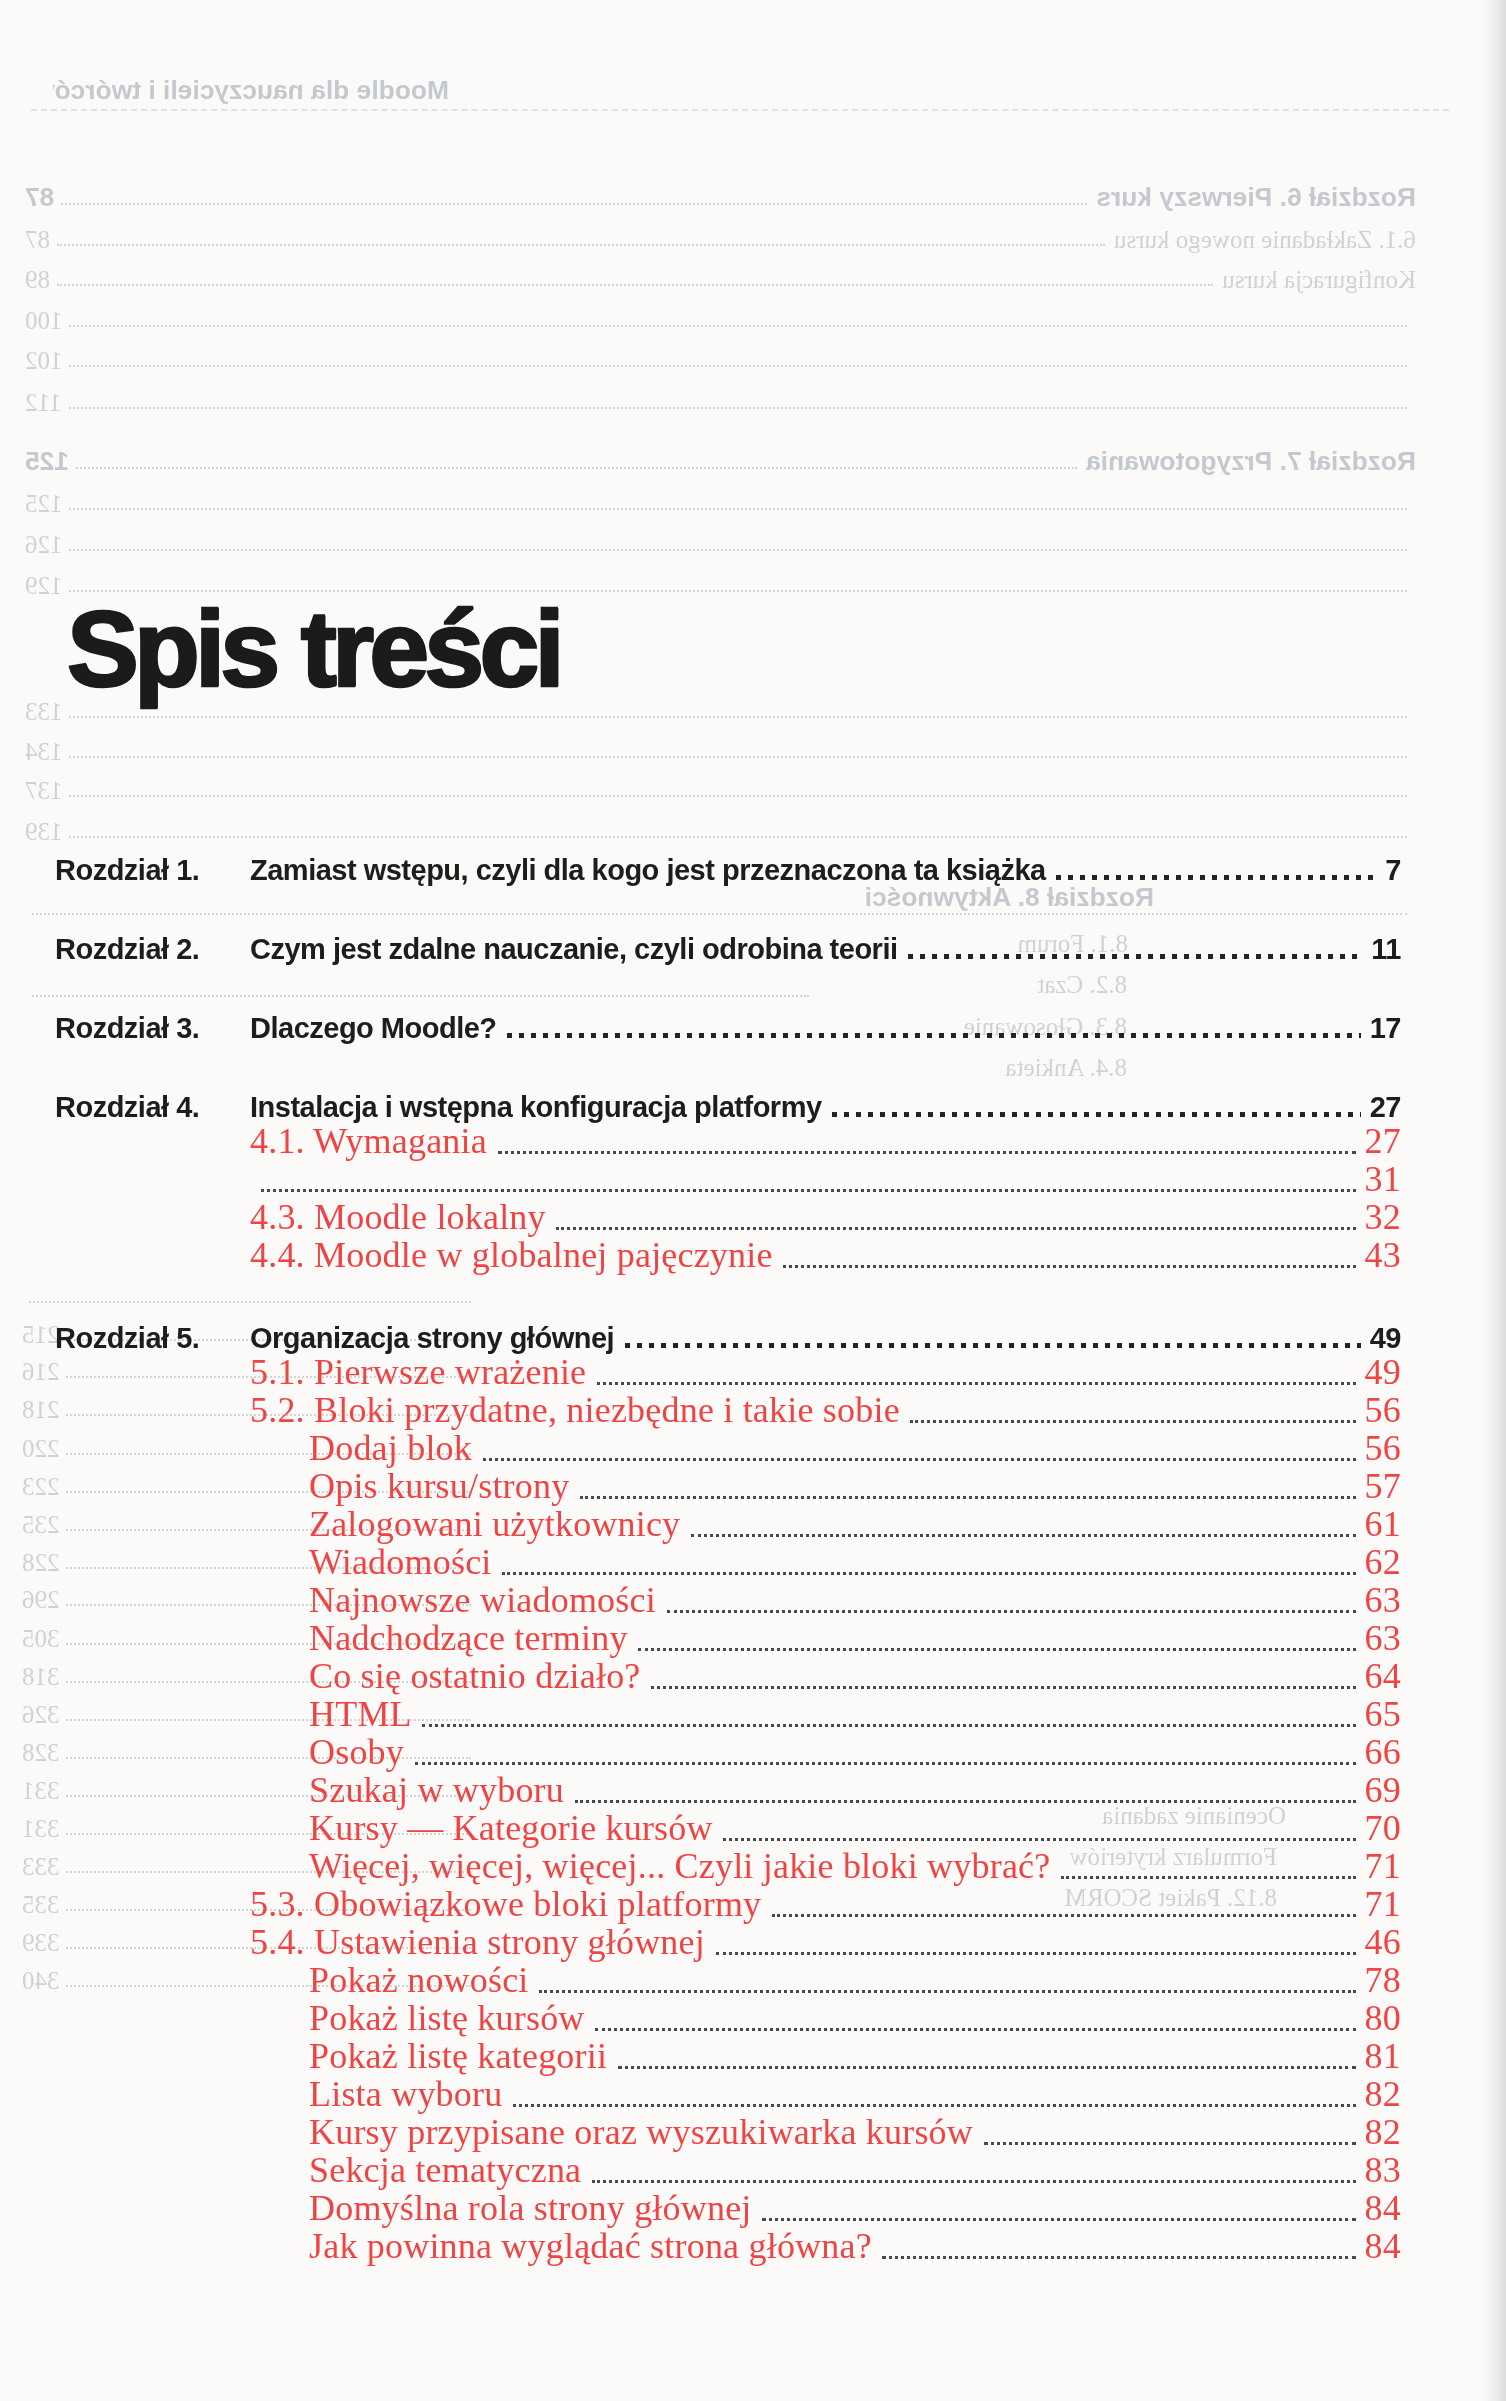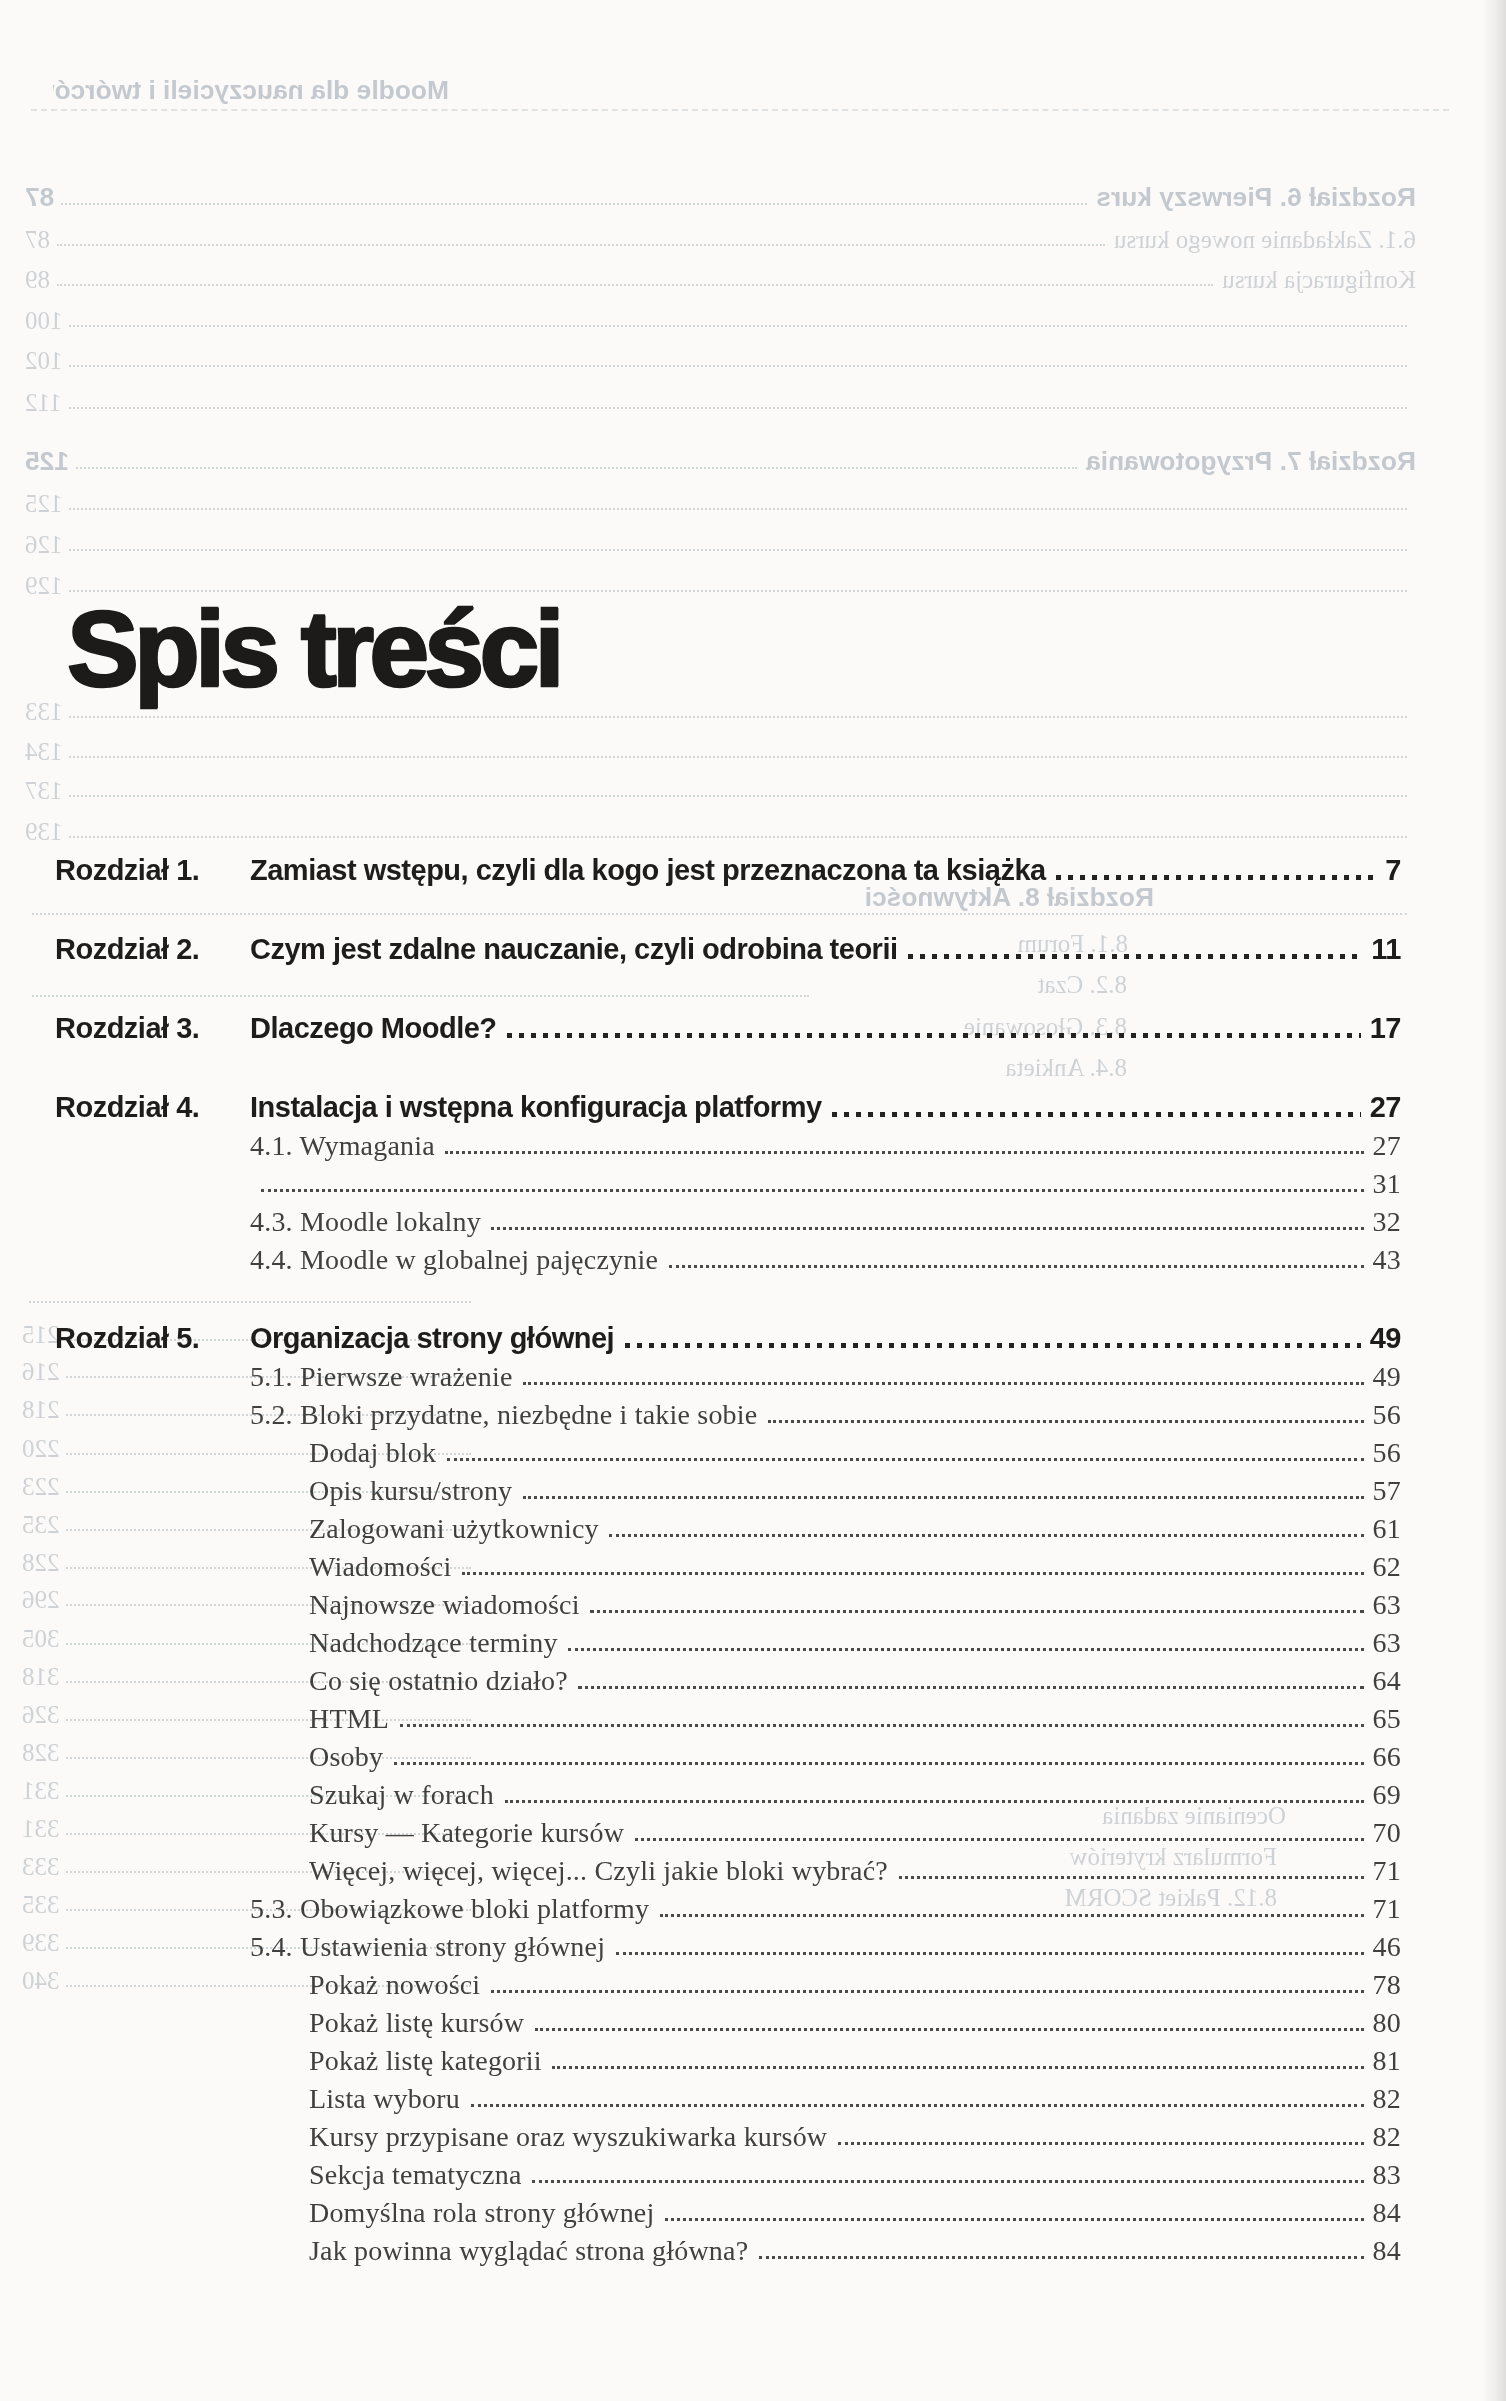--- a/index.html
+++ b/index.html
@@ -36,21 +36,21 @@
     color:#1c1b1a;
     -webkit-text-stroke:2.6px #1c1b1a;
     text-shadow:1.8px 0 0 #1c1b1a;
   }
   .toc{
     position:absolute;left:55px;top:808px;width:1346px;z-index:2;
   }
   .row{
     display:flex;align-items:flex-end;
     height:38px;
-    font-size:28px;color:#404040;letter-spacing:0.2px;
+    font-size:36px;color:#ef4444;letter-spacing:0.2px;
     white-space:nowrap;
   }
   .row.chapter{
     height:39px;margin-top:40px;
     font-family:"Liberation Sans",sans-serif;
     font-weight:700;font-size:29px;letter-spacing:-0.5px;color:#1e1d1c;
   }
   .row.section{padding-left:195px;}
   .row.sub{padding-left:254px;}
   .row .label{flex:none;width:195px;}
@@ -376,21 +376,21 @@
         <span class="etitle">HTML</span>
         <span class="dots"></span>
         <span class="pnum">65</span>
       </div>
       <div class="row sub">
         <span class="etitle">Osoby</span>
         <span class="dots"></span>
         <span class="pnum">66</span>
       </div>
       <div class="row sub">
-        <span class="etitle">Szukaj w forach</span>
+        <span class="etitle">Szukaj w wyboru</span>
         <span class="dots"></span>
         <span class="pnum">69</span>
       </div>
       <div class="row sub">
         <span class="etitle">Kursy — Kategorie kursów</span>
         <span class="dots"></span>
         <span class="pnum">70</span>
       </div>
       <div class="row sub">
         <span class="etitle">Więcej, więcej, więcej... Czyli jakie bloki wybrać?</span>

